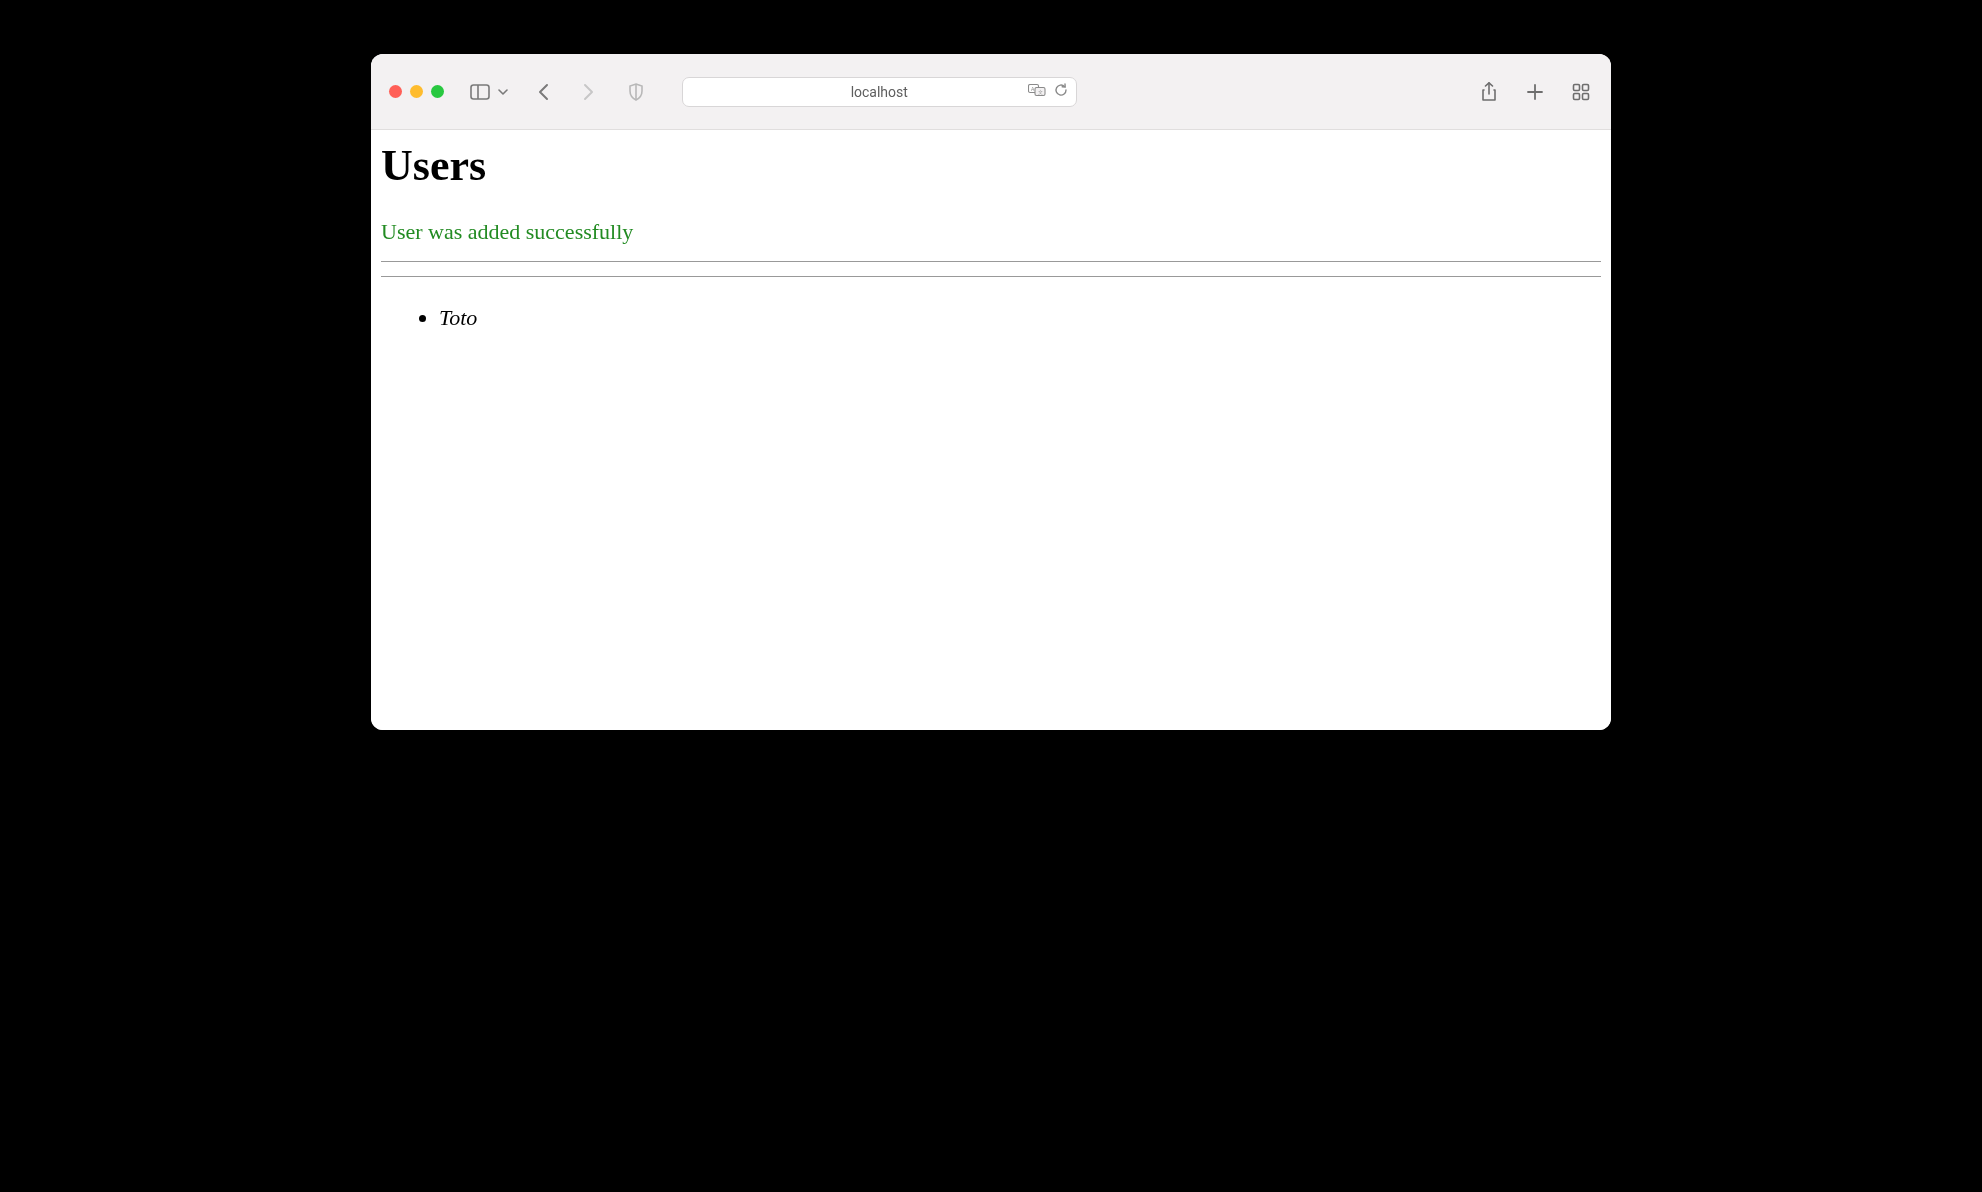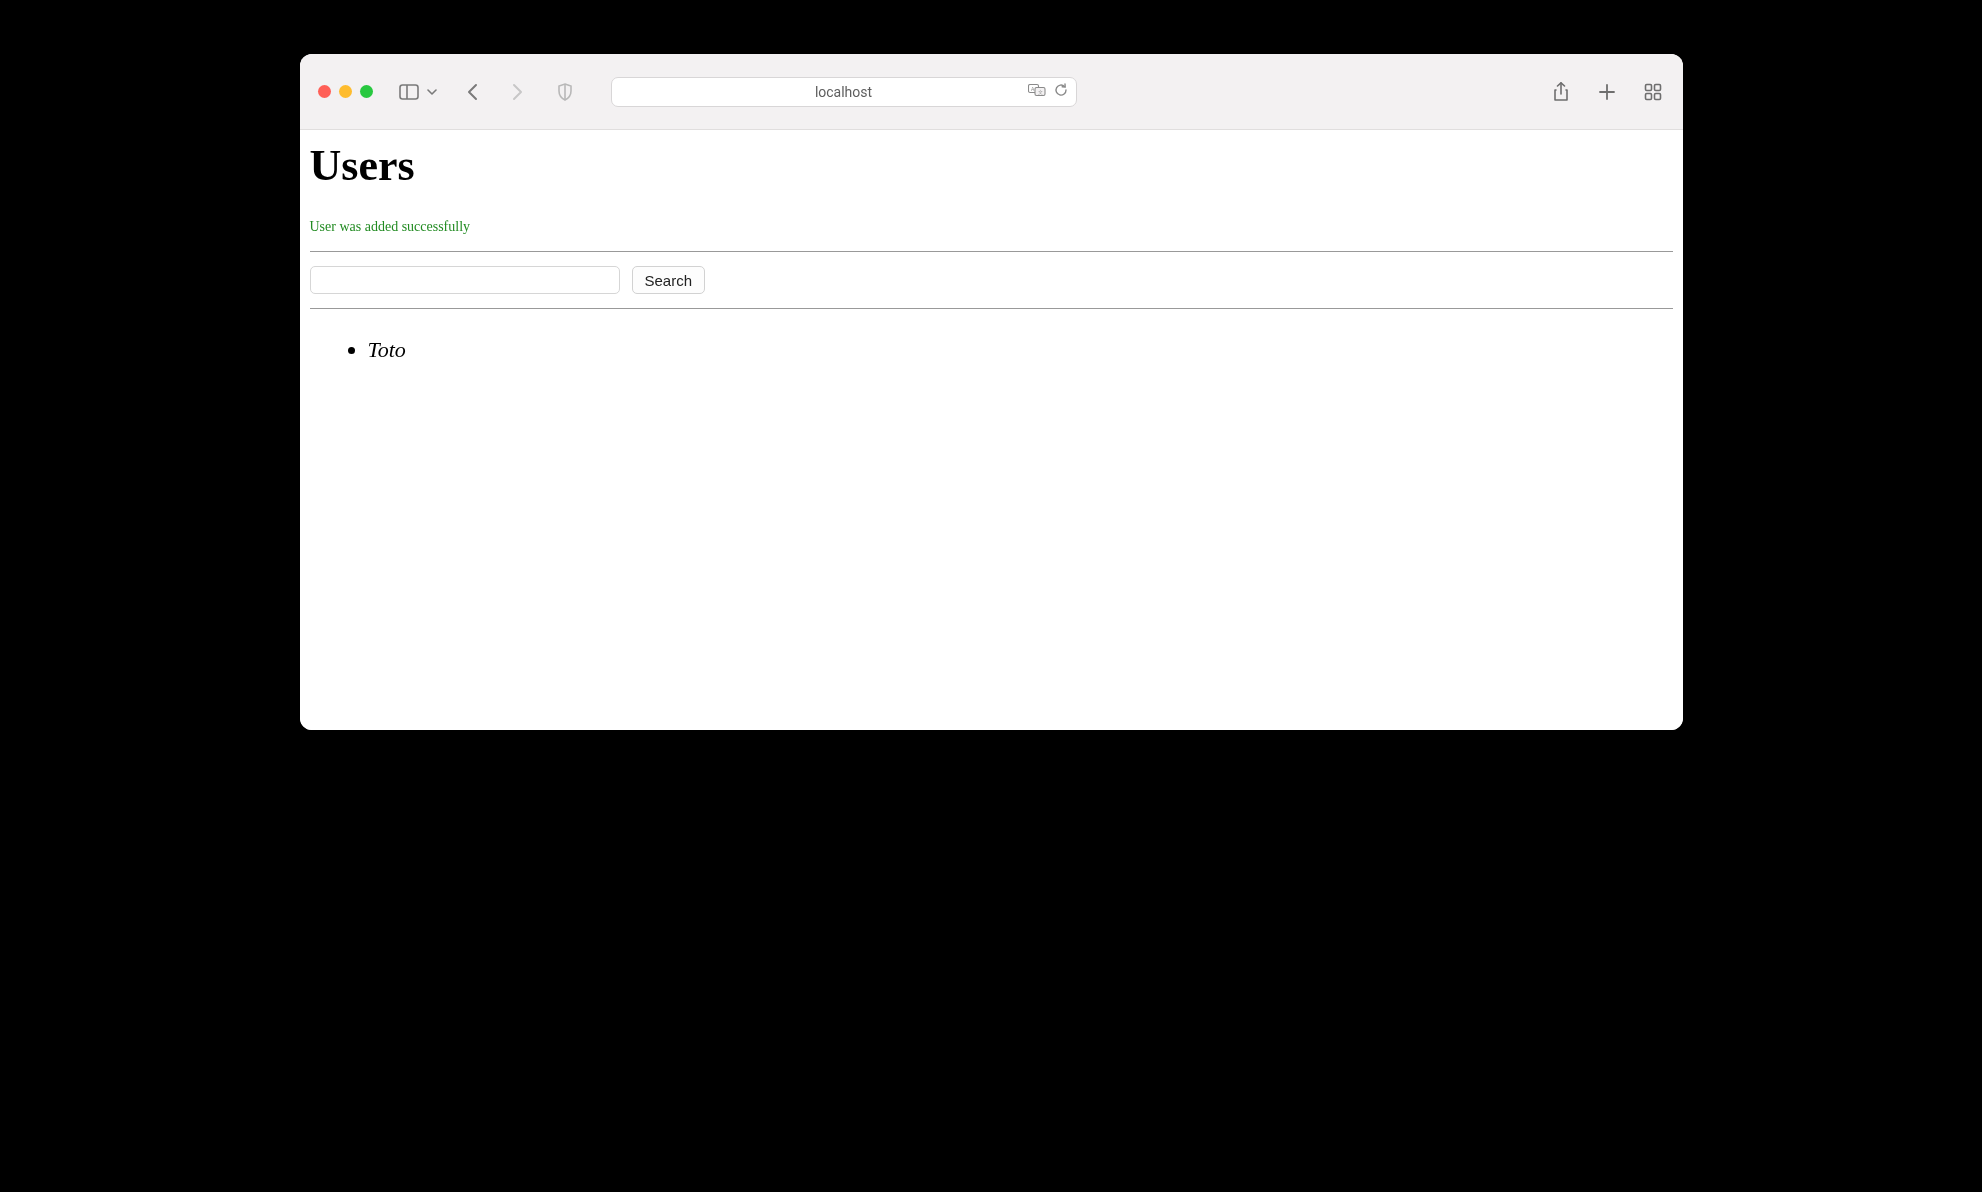--- a/index.html
+++ b/index.html
@@ -12,21 +12,21 @@
       background: #000;
       display: flex;
       align-items: flex-start;
       justify-content: center;
       min-height: 1192px;
       padding-top: 54px;
       font-family: -apple-system, BlinkMacSystemFont, "Segoe UI", Roboto, sans-serif;
     }
     
     .browser-window {
-      width: 1383px;
+      width: 1240px;
       background: #fff;
       border-radius: 12px;
       overflow: hidden;
       box-shadow: 0 20px 60px rgba(0,0,0,0.5);
     }
     
     .browser-chrome {
       height: 76px;
       background: #f3f1f2;
       border-bottom: 1px solid #e0dede;
@@ -128,21 +128,21 @@
     
     .page-title {
       font-size: 44px;
       font-weight: bold;
       color: #000;
       margin-bottom: 28px;
     }
     
     .success-message {
       color: #228B22;
-      font-size: 14px;
+      font-size: 22px;
       margin-bottom: 16px;
     }
     
     .page-content hr {
       border: none;
       border-top: 1px solid #999;
       margin: 12px 0 14px 0;
     }
     
     .search-row {
@@ -282,24 +282,20 @@
 
   </div>
 
   <div class="page-content">
     <h1 class="page-title">Users</h1>
 
     <p class="success-message">User was added successfully</p>
 
     <hr>
 
-    <div class="search-row">
-      <input type="text" class="search-input" value="" style="">
-      <button class="search-button">Search</button>
-    </div>
 
     <hr>
 
     <ul class="user-list">
       <li>Toto</li>
     </ul>
   </div>
 
 </div>
 

